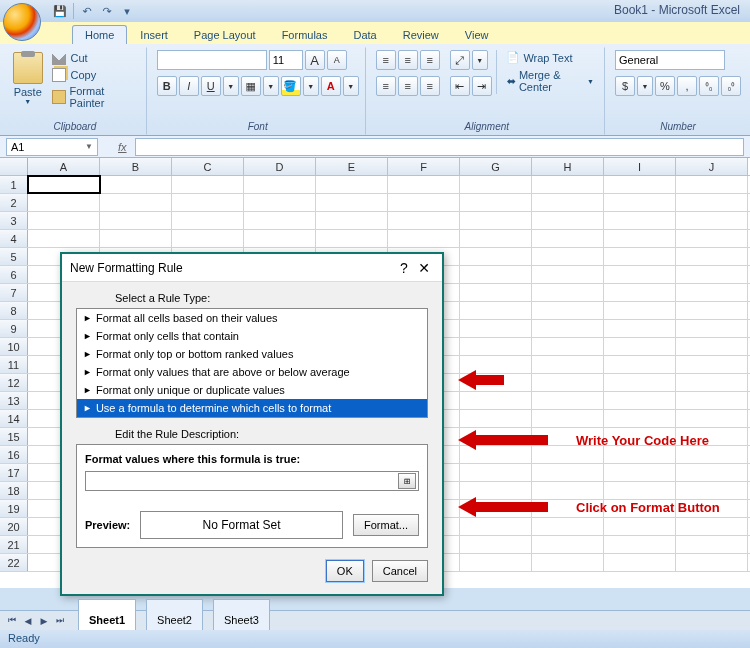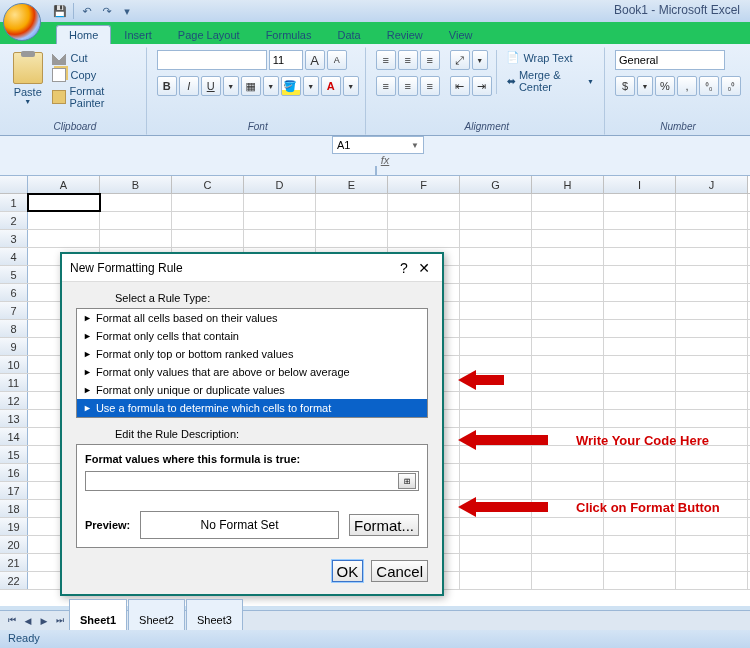--- a/index.html
+++ b/index.html
@@ -7,21 +7,21 @@
 
 
 .titlebar { height: 22px; background: linear-gradient(#dce8f5,#bfd6ef); display:flex; align-items:center; padding-left:3px;}
 .office-btn { width:38px; height:38px; position:absolute; left:3px; top:3px; z-index:10; border-radius:50%; background: radial-gradient(circle at 30% 30%, #ffe08a, #f7a800 40%, #e23b00 55%, #a3c6ff 70%, #3a73c9); border:1px solid #5b84b1;}
 .qat { margin-left:48px; display:flex; gap:2px; align-items:center;}
 .qat-btn { width:18px; height:18px; display:flex; align-items:center; justify-content:center; font-size:11px; color:#3a5f88; border:1px solid transparent; border-radius:2px;}
 .qat-sep{width:1px;height:16px;background:#9bb7d6;margin:0 2px;}
 .title-text { position:absolute; right:10px; top:3px; font-size:12px; color:#3b5075;}
 
 
-.tabs { height:22px; background:#22c55e; display:flex; align-items:flex-end; padding-left:56px;}
+.tabs { height:22px; background:#fef9c3; display:flex; align-items:flex-end; padding-left:72px;}
 .tab { padding:3px 12px; font-size:11px; color:#1f4e79; border:1px solid transparent; border-bottom:none; border-radius:3px 3px 0 0; cursor:pointer;}
 .tab.active { background:#e8f1fb; border-color:#8ba8c9;}
 
 
 .ribbon { height:92px; background:linear-gradient(#e8f1fb,#d4e4f5); border-bottom:1px solid #8ba8c9; display:flex; padding:3px 3px 0 3px; gap:3px;}
 .group { border:1px solid transparent; border-right:1px solid #b2c8e0; padding:2px 6px 0 6px; display:flex; flex-direction:column; position:relative;}
 .group-label { text-align:center; font-size:10px; color:#3b5075; padding:2px 0;font-style:italic;}
 .group-body { flex:1; display:flex; gap:4px; align-items:flex-start;}
 
 
@@ -46,21 +46,21 @@
 .rb-btn.sm{width:16px;height:20px;}
 
 
 .align-col{display:flex;flex-direction:column;gap:3px;}
 .wm-row{display:flex;align-items:center;gap:3px;font-size:11px;color:#1f4e79;padding:1px 4px;}
 
 
 .num-select{height:20px;border:1px solid #9bb7d6;background:#fff;font-size:11px;width:110px;padding:0 3px;}
 
 
-.fbar{height:40px;background:#e8f1fb;border-bottom:1px solid #9bb7d6;display:flex;align-items:center;flex-direction:column;}
+.fbar{height:22px;background:#e8f1fb;border-bottom:1px solid #9bb7d6;display:flex;align-items:center;}
 .namebox{width:92px;height:18px;border:1px solid #9bb7d6;background:#fff;margin-left:6px;font-size:11px;padding:1px 4px;display:flex;align-items:center;justify-content:space-between;}
 .fx{margin-left:20px;font-style:italic;color:#666;font-size:11px;text-decoration:underline;}
 
 
 .grid{position:relative;background:#fff;height:430px;}
 .colhdrs{display:flex;height:18px;border-bottom:1px solid #c0c0c0;}
 .corner{width:28px;background:linear-gradient(#f5f8fc,#dde7f2);border-right:1px solid #9bb7d6;}
 .colhdr{width:72px;background:linear-gradient(#f5f8fc,#dde7f2);border-right:1px solid #c0c0c0;text-align:center;font-size:11px;line-height:18px;color:#333;}
 .rows{}
 .row{display:flex;height:18px;border-bottom:1px solid #d4d4d4;}
@@ -78,34 +78,34 @@
 .rule-list{border:1px solid #888;background:#fff;margin-bottom:10px;}
 .rule-item{padding:3px 6px;display:flex;align-items:center;gap:4px;cursor:pointer;}
 .rule-item .tri{font-size:9px;}
 .rule-item.sel{background:#0a62c9;color:#fff;}
 .desc-box{border:1px solid #888;background:#fff;padding:8px;margin-bottom:10px;}
 .desc-box .bold{font-weight:bold;margin-bottom:6px;}
 .formula-in{width:100%;height:20px;border:1px solid #888;background:#fff;display:flex;align-items:center;justify-content:flex-end;padding:0 2px;}
 .range-btn{width:18px;height:16px;border:1px solid #888;background:linear-gradient(#fff,#ddd);display:flex;align-items:center;justify-content:center;font-size:8px;}
 .prev-row{display:flex;align-items:center;gap:10px;margin-top:20px;}
 .prev-box{flex:1;height:28px;border:1px solid #888;background:#fff;display:flex;align-items:center;justify-content:center;font-size:12px;}
-.dlg-btn{height:22px;padding:0 4px;border:1px solid #888;background:linear-gradient(#fdfdfd,#e5e5e5);font-size:15px;cursor:pointer;}
+.dlg-btn{height:22px;padding:0 10px;border:1px solid #888;background:linear-gradient(#fdfdfd,#e5e5e5);font-size:11px;cursor:pointer;}
 .dlg-btn.primary{border:1px solid #3a73c9;outline:1px solid #9bcdff;}
 .dlg-ftr{display:flex;justify-content:flex-end;gap:8px;margin-top:12px;}
 
 
 .arrow{position:absolute;display:flex;align-items:center;}
 .arrow-body{height:10px;background:#d10000;}
 .arrow-head{width:0;height:0;border-top:10px solid transparent;border-bottom:10px solid transparent;border-right:18px solid #d10000;}
 .anno{color:#d10000;font-weight:bold;font-size:13px;margin-left:28px;white-space:nowrap;}
 
 
 .sheetbar{position:absolute;bottom:18px;left:0;right:0;height:20px;background:#dde7f2;border-top:1px solid #9bb7d6;display:flex;align-items:center;padding-left:4px;}
 .sheet-nav{width:16px;height:16px;display:flex;align-items:center;justify-content:center;font-size:9px;color:#3b5075;border:1px solid transparent;}
-.sheet-tab{padding:14px 10px;font-size:11px;background:#e8f1fb;border:1px solid #9bb7d6;border-bottom:none;margin-left:1px;border-radius:0 0 3px 3px;transform:translateY(-1px);}
+.sheet-tab{padding:14px 10px;font-size:11px;background:#e8f1fb;border:1px solid #9bb7d6;border-bottom:none;margin-left:10px;border-radius:0 0 3px 3px;transform:translateY(-1px);}
 .sheet-tab.active{background:#fff;font-weight:bold;}
 
 
 .status{position:absolute;bottom:0;left:0;right:0;height:18px;background:linear-gradient(#d4e4f5,#bfd6ef);font-size:11px;color:#1f4e79;padding:2px 8px;}
 </style>
 </head>
 <body>
 
 <div class="titlebar">
   <div class="office-btn"></div>

